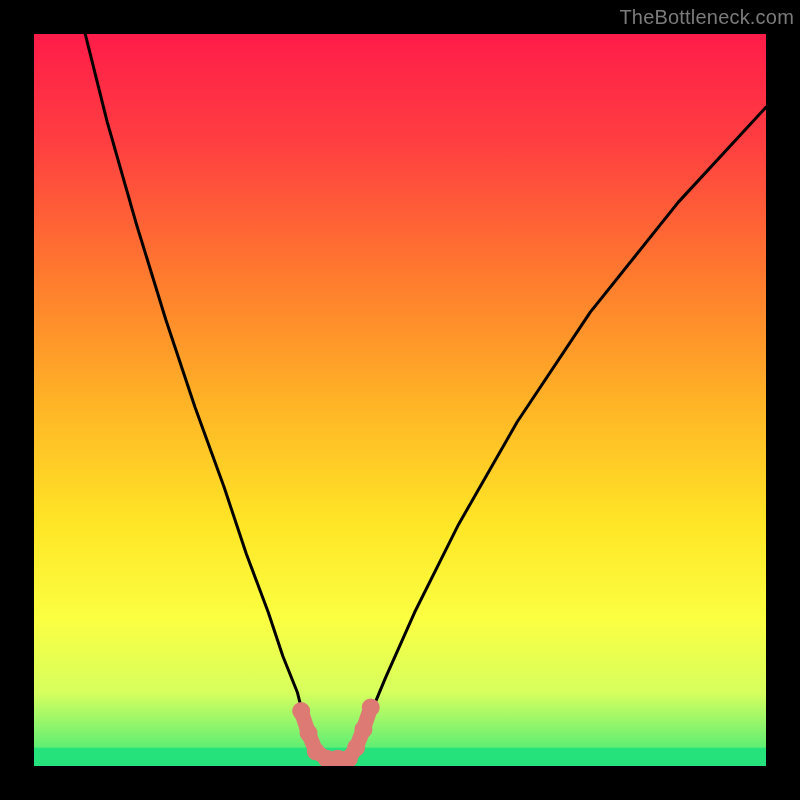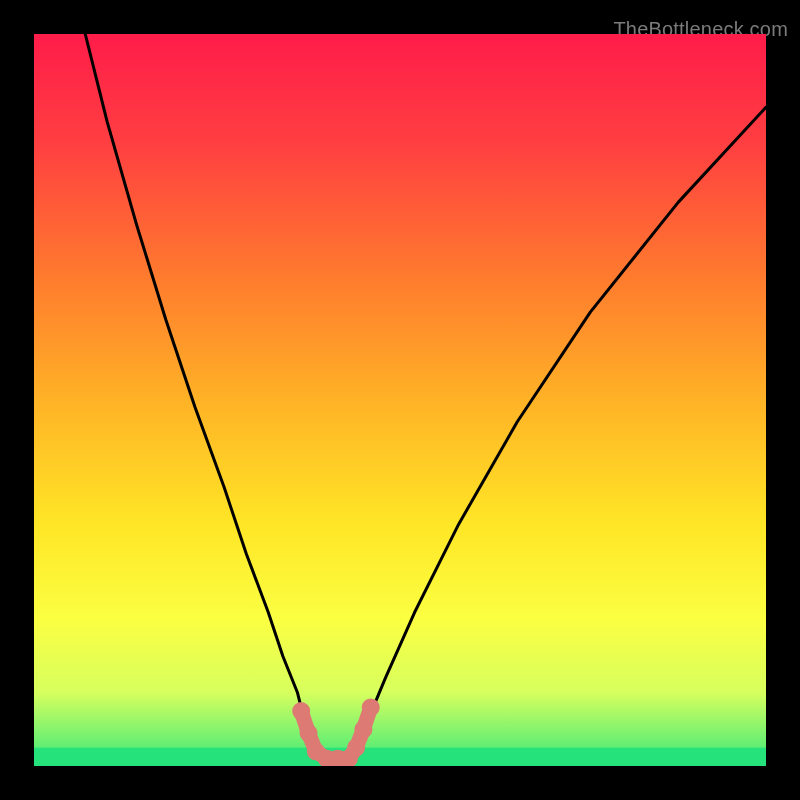--- a/index.html
+++ b/index.html
@@ -34,26 +34,25 @@
       #ffb226 50%,
       #ffe626 67%,
       #fbff42 80%,
       #d6ff5e 90%,
       #38e87b 100%
     );
   }
   .watermark {
     position: absolute;
     top: 6px;
-    right: 12px;
+    right: 6px;
     color: #7b7b7b;
     font-size: 20px;
     font-weight: 500;
     letter-spacing: 0.2px;
-    margin-top: 12px;
   }
   svg.overlay {
     position: absolute;
     left: 0;
     top: 0;
     width: 732px;
     height: 732px;
   }
 </style>
 </head>

